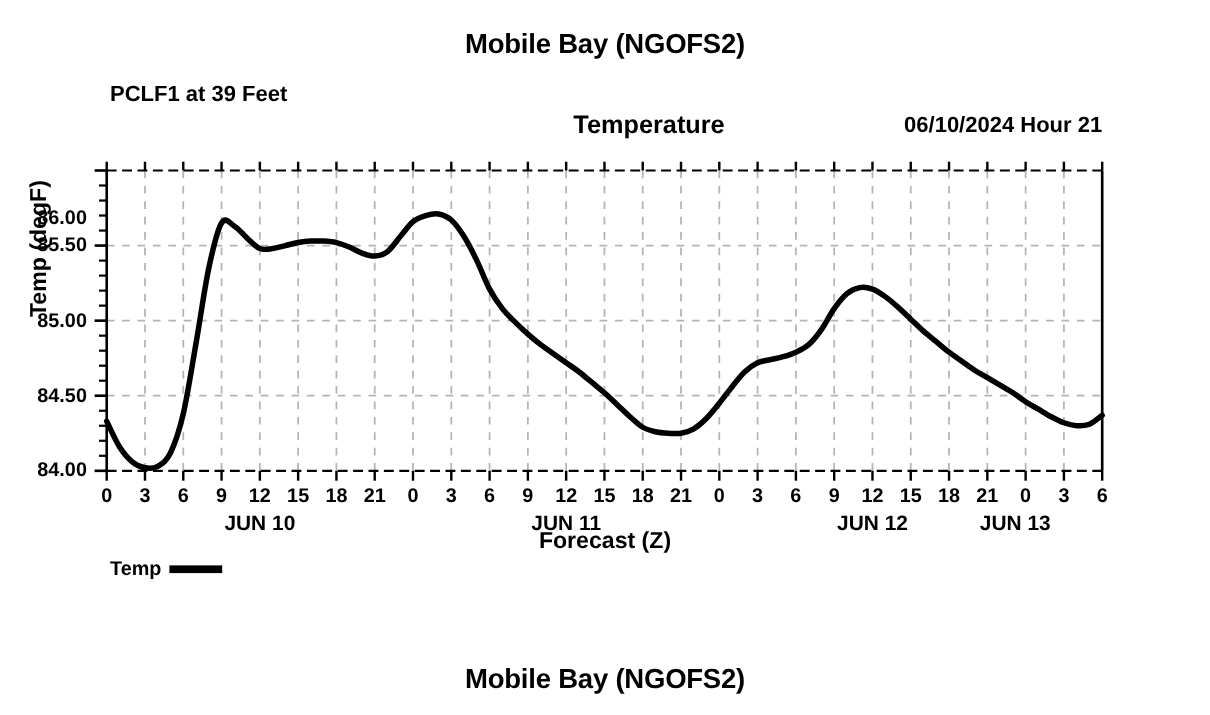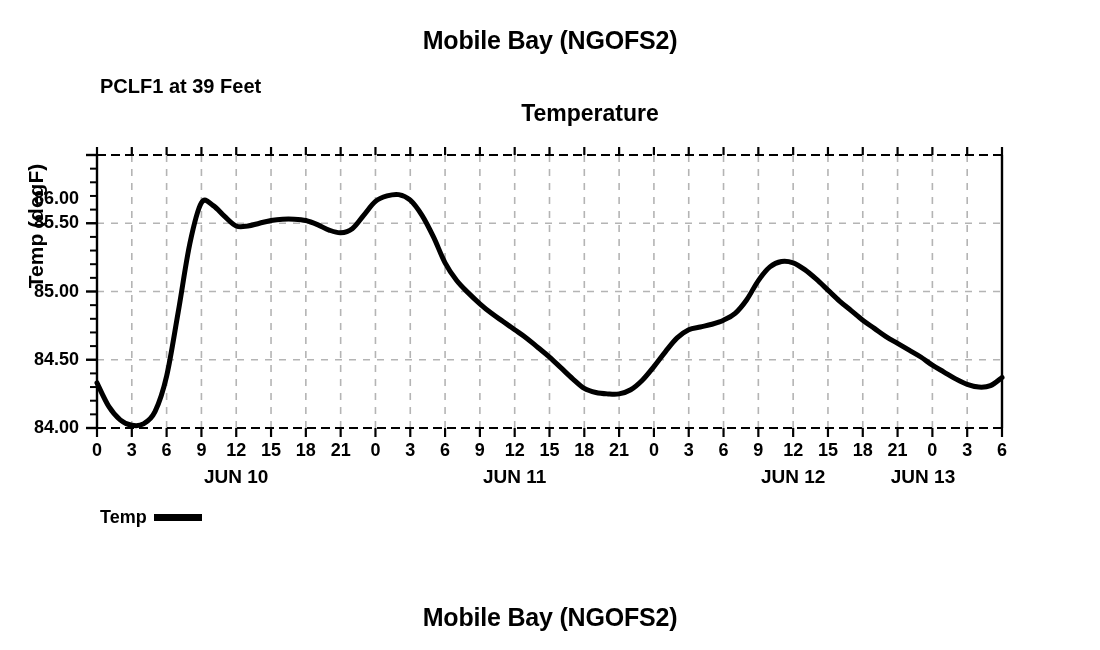--- a/index.html
+++ b/index.html
@@ -139,20 +139,21 @@
 </style>
 </head>
 <body>
 
 <div class="page">
 
   <div class="title-main">Mobile Bay (NGOFS2)</div>
 
   <div class="station-line1">PCLF1 at 39 Feet</div>
   <div class="subtitle-center">Temperature</div>
+  <div class="runtime">06/10/2024 Hour 21</div>
 
   <svg class="plot-svg" id="plot" width="1100" height="650">
       <line x1="97" y1="359.75" x2="1002" y2="359.75" stroke="#b4b4b4" stroke-width="1.6" stroke-dasharray="7,7"></line>
       <line x1="97" y1="291.5" x2="1002" y2="291.5" stroke="#b4b4b4" stroke-width="1.6" stroke-dasharray="7,7"></line>
       <line x1="97" y1="223.25" x2="1002" y2="223.25" stroke="#b4b4b4" stroke-width="1.6" stroke-dasharray="7,7"></line>
       <line x1="131.80769230769232" y1="155" x2="131.80769230769232" y2="428" stroke="#b4b4b4" stroke-width="1.6" stroke-dasharray="7,7"></line>
       <line x1="166.6153846153846" y1="155" x2="166.6153846153846" y2="428" stroke="#b4b4b4" stroke-width="1.6" stroke-dasharray="7,7"></line>
       <line x1="201.42307692307693" y1="155" x2="201.42307692307693" y2="428" stroke="#b4b4b4" stroke-width="1.6" stroke-dasharray="7,7"></line>
       <line x1="236.23076923076923" y1="155" x2="236.23076923076923" y2="428" stroke="#b4b4b4" stroke-width="1.6" stroke-dasharray="7,7"></line>
       <line x1="271.03846153846155" y1="155" x2="271.03846153846155" y2="428" stroke="#b4b4b4" stroke-width="1.6" stroke-dasharray="7,7"></line>
@@ -252,20 +253,21 @@
       <line x1="932.3846153846155" y1="428" x2="932.3846153846155" y2="437" stroke="#000" stroke-width="2.2"></line>
       <line x1="932.3846153846155" y1="155" x2="932.3846153846155" y2="147" stroke="#000" stroke-width="2.2"></line>
       <line x1="967.1923076923077" y1="428" x2="967.1923076923077" y2="437" stroke="#000" stroke-width="2.2"></line>
       <line x1="967.1923076923077" y1="155" x2="967.1923076923077" y2="147" stroke="#000" stroke-width="2.2"></line>
       <line x1="1002" y1="428" x2="1002" y2="437" stroke="#000" stroke-width="2.2"></line>
       <line x1="1002" y1="155" x2="1002" y2="147" stroke="#000" stroke-width="2.2"></line>
       <path d="M97.00,382.96C98.93,386.82 104.74,400.02 108.60,406.16C112.47,412.30 116.34,416.62 120.21,419.81C124.07,422.99 127.94,424.59 131.81,425.27C135.68,425.95 139.54,426.18 143.41,423.90C147.28,421.63 151.15,419.58 155.01,411.62C158.88,403.66 162.75,392.74 166.62,376.13C170.48,359.52 174.35,334.04 178.22,311.98C182.09,289.91 185.95,261.93 189.82,243.73C193.69,225.53 197.56,209.14 201.42,202.77C205.29,196.40 209.16,203.23 213.03,205.51C216.89,207.78 220.76,213.01 224.63,216.43C228.50,219.84 232.36,224.39 236.23,225.98C240.10,227.57 243.97,226.43 247.83,225.98C251.70,225.52 255.57,224.16 259.44,223.25C263.30,222.34 267.17,221.20 271.04,220.52C274.91,219.84 278.77,219.38 282.64,219.15C286.51,218.93 290.38,218.93 294.24,219.15C298.11,219.38 301.98,219.61 305.85,220.52C309.71,221.43 313.58,223.02 317.45,224.62C321.32,226.21 325.18,228.71 329.05,230.07C332.92,231.44 336.79,233.03 340.65,232.80C344.52,232.58 348.39,231.67 352.26,228.71C356.12,225.75 359.99,219.61 363.86,215.06C367.73,210.51 371.59,204.60 375.46,201.41C379.33,198.23 383.20,197.09 387.06,195.95C390.93,194.81 394.80,193.90 398.67,194.59C402.53,195.27 406.40,196.63 410.27,200.04C414.14,203.46 418.00,208.92 421.87,215.06C425.74,221.20 429.61,228.94 433.47,236.90C437.34,244.86 441.21,255.56 445.08,262.84C448.94,270.12 452.81,275.58 456.68,280.58C460.55,285.59 464.41,289.00 468.28,292.87C472.15,296.73 476.02,300.37 479.88,303.79C483.75,307.20 487.62,310.38 491.49,313.34C495.35,316.30 499.22,318.80 503.09,321.53C506.96,324.26 510.82,326.99 514.69,329.72C518.56,332.45 522.43,334.95 526.29,337.91C530.16,340.87 534.03,344.28 537.90,347.46C541.76,350.65 545.63,353.61 549.50,357.02C553.37,360.43 557.24,364.30 561.10,367.94C564.97,371.58 568.84,375.45 572.71,378.86C576.57,382.27 580.44,386.14 584.31,388.41C588.18,390.69 592.04,391.60 595.91,392.51C599.78,393.42 603.65,393.65 607.51,393.88C611.38,394.10 615.25,394.56 619.12,393.88C622.98,393.19 626.85,392.05 630.72,389.78C634.59,387.50 638.45,384.09 642.32,380.23C646.19,376.36 650.06,371.35 653.92,366.57C657.79,361.80 661.66,356.34 665.53,351.56C669.39,346.78 673.26,341.55 677.13,337.91C681.00,334.27 684.86,331.54 688.73,329.72C692.60,327.90 696.47,327.90 700.33,326.99C704.20,326.08 708.07,325.40 711.94,324.26C715.80,323.12 719.67,321.98 723.54,320.16C727.41,318.34 731.27,316.75 735.14,313.34C739.01,309.93 742.88,305.15 746.74,299.69C750.61,294.23 754.48,286.04 758.35,280.58C762.21,275.12 766.08,270.11 769.95,266.93C773.82,263.74 777.68,262.15 781.55,261.47C785.42,260.79 789.29,261.47 793.15,262.84C797.02,264.20 800.89,266.93 804.76,269.66C808.62,272.39 812.49,275.80 816.36,279.21C820.23,282.63 824.09,286.49 827.96,290.13C831.83,293.77 835.70,297.64 839.56,301.05C843.43,304.47 847.30,307.43 851.17,310.61C855.03,313.80 858.90,317.21 862.77,320.16C866.64,323.12 870.50,325.62 874.37,328.35C878.24,331.08 882.11,334.04 885.97,336.54C889.84,339.05 893.71,341.09 897.58,343.37C901.44,345.64 905.31,347.92 909.18,350.20C913.05,352.47 916.91,354.52 920.78,357.02C924.65,359.52 928.52,362.71 932.38,365.21C936.25,367.71 940.12,369.76 943.99,372.04C947.85,374.31 951.72,376.81 955.59,378.86C959.46,380.91 963.32,382.96 967.19,384.32C971.06,385.69 974.93,386.82 978.79,387.05C982.66,387.28 986.53,387.28 990.40,385.68C994.26,384.09 1000.07,378.86 1002.00,377.49" fill="none" stroke="#000000" stroke-width="5" stroke-linecap="round" stroke-linejoin="round"></path>
     </svg>
 
   <div class="ylabel">Temp (degF)</div>
+  <div class="xlabel">Forecast (Z)</div>
 
   <div id="ytick-labels">
       <div class="ytick-label" style="left: -1px; top: 417px;">84.00</div>
       <div class="ytick-label" style="left: -1px; top: 348.75px;">84.50</div>
       <div class="ytick-label" style="left: -1px; top: 280.5px;">85.00</div>
       <div class="ytick-label" style="left: -1px; top: 212.25px;">85.50</div>
       <div class="ytick-label" style="left: -1px; top: 144px; margin-top: 44px;">86.00</div>
     </div>
   <div id="xtick-labels">
       <div class="xtick-label" style="left: 77px; top: 440px;">0</div>

